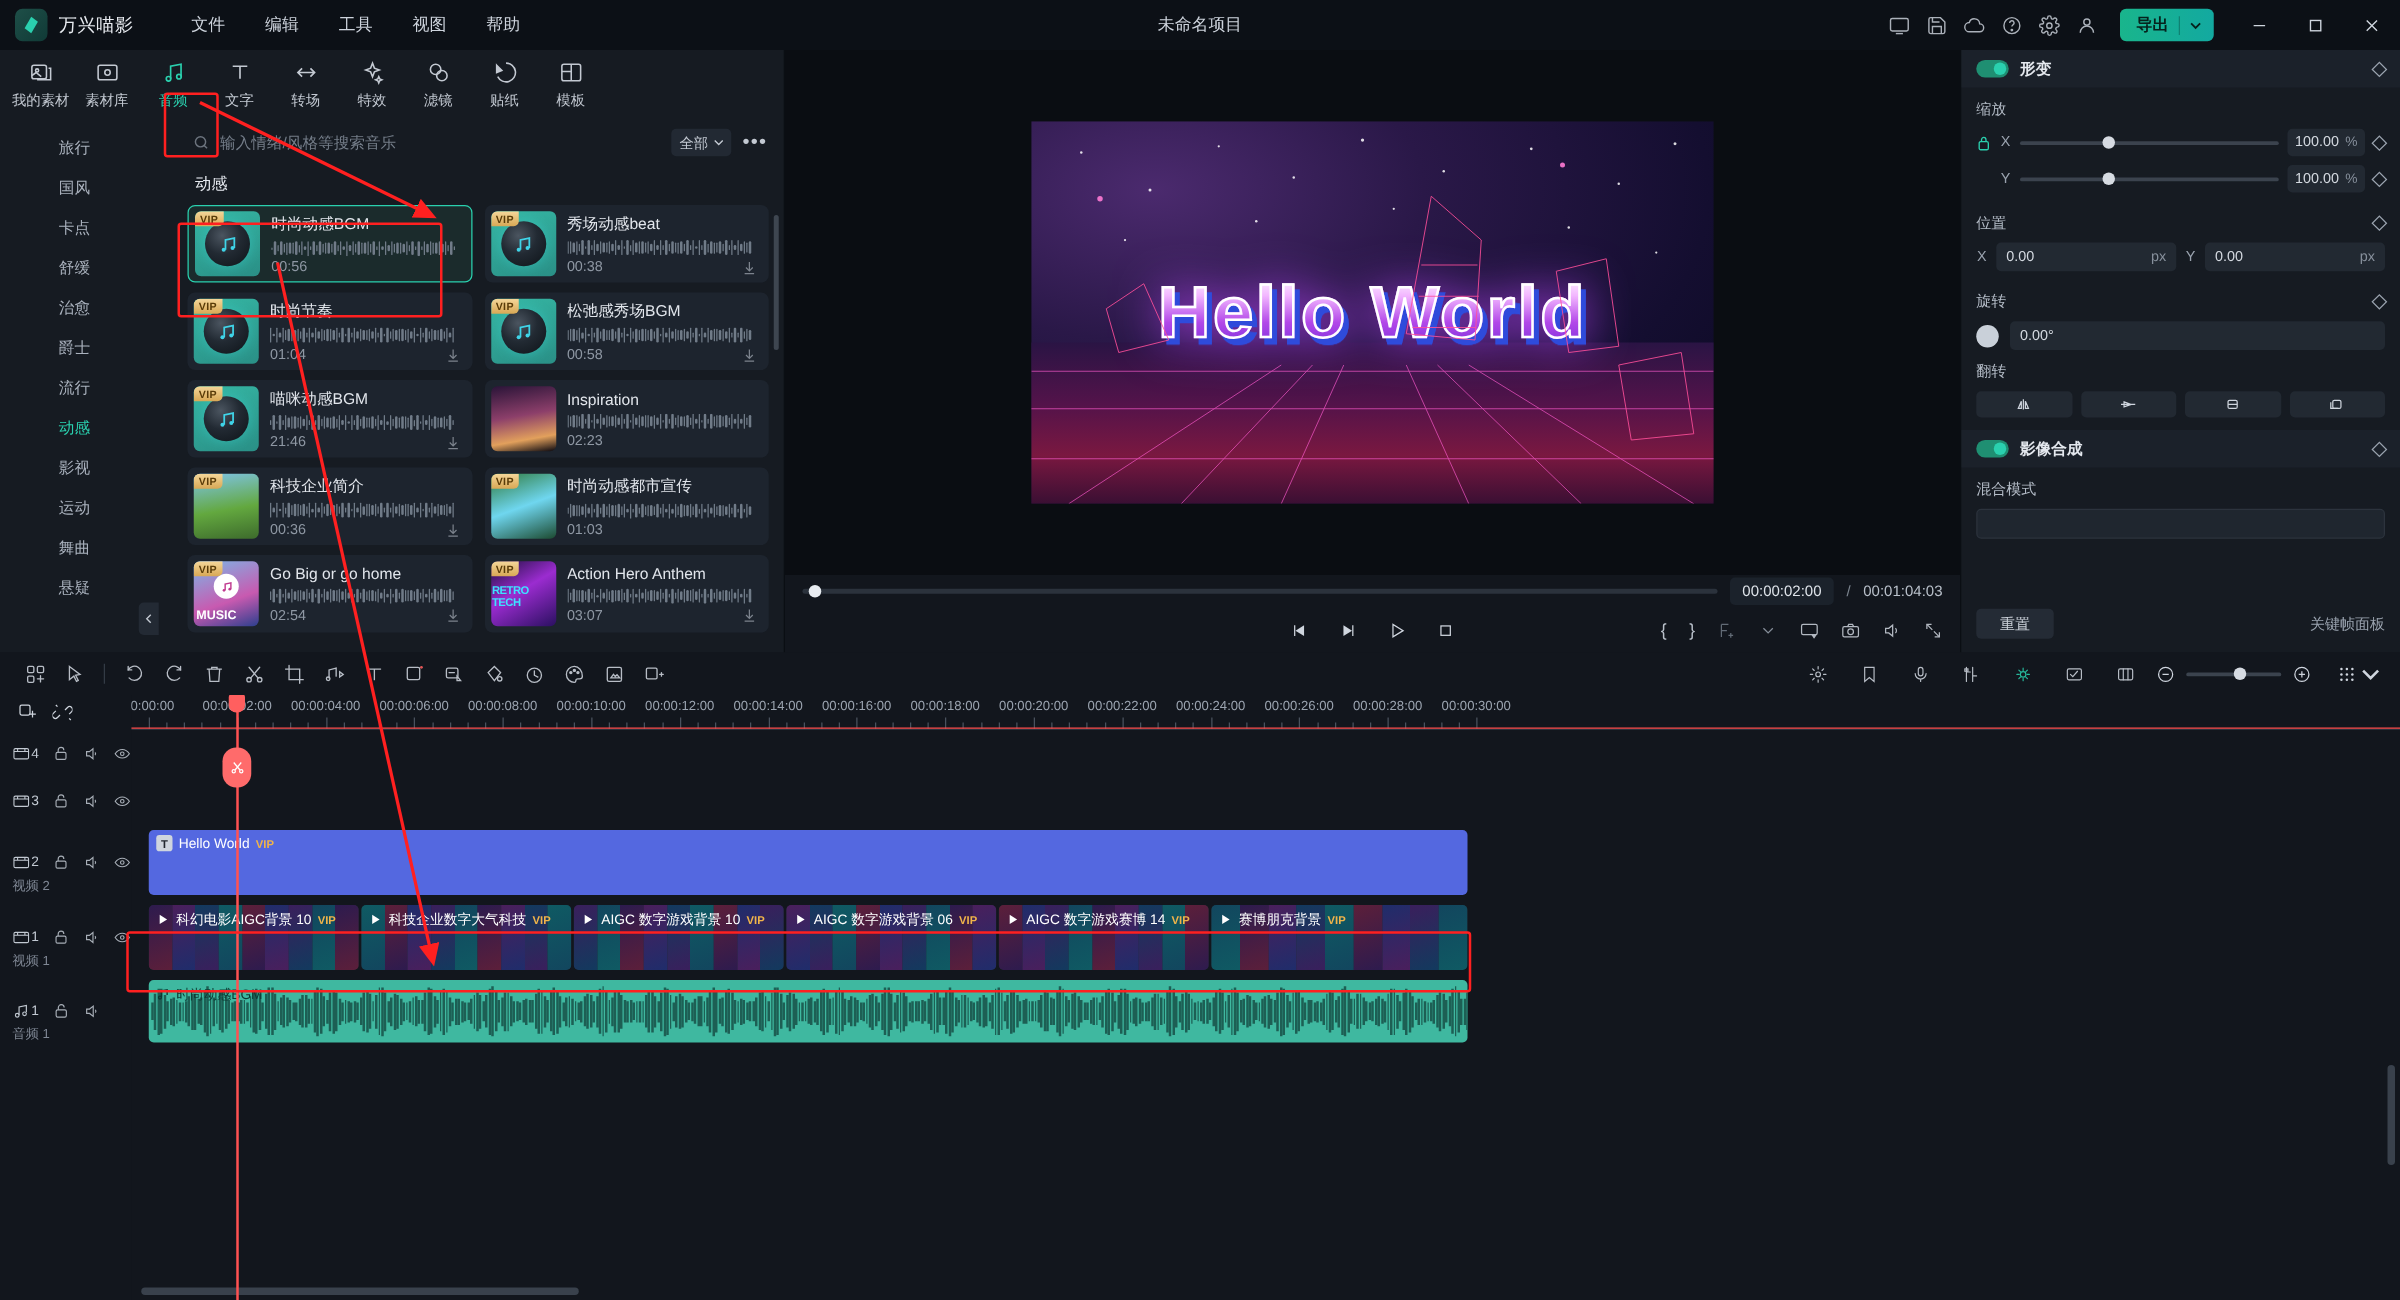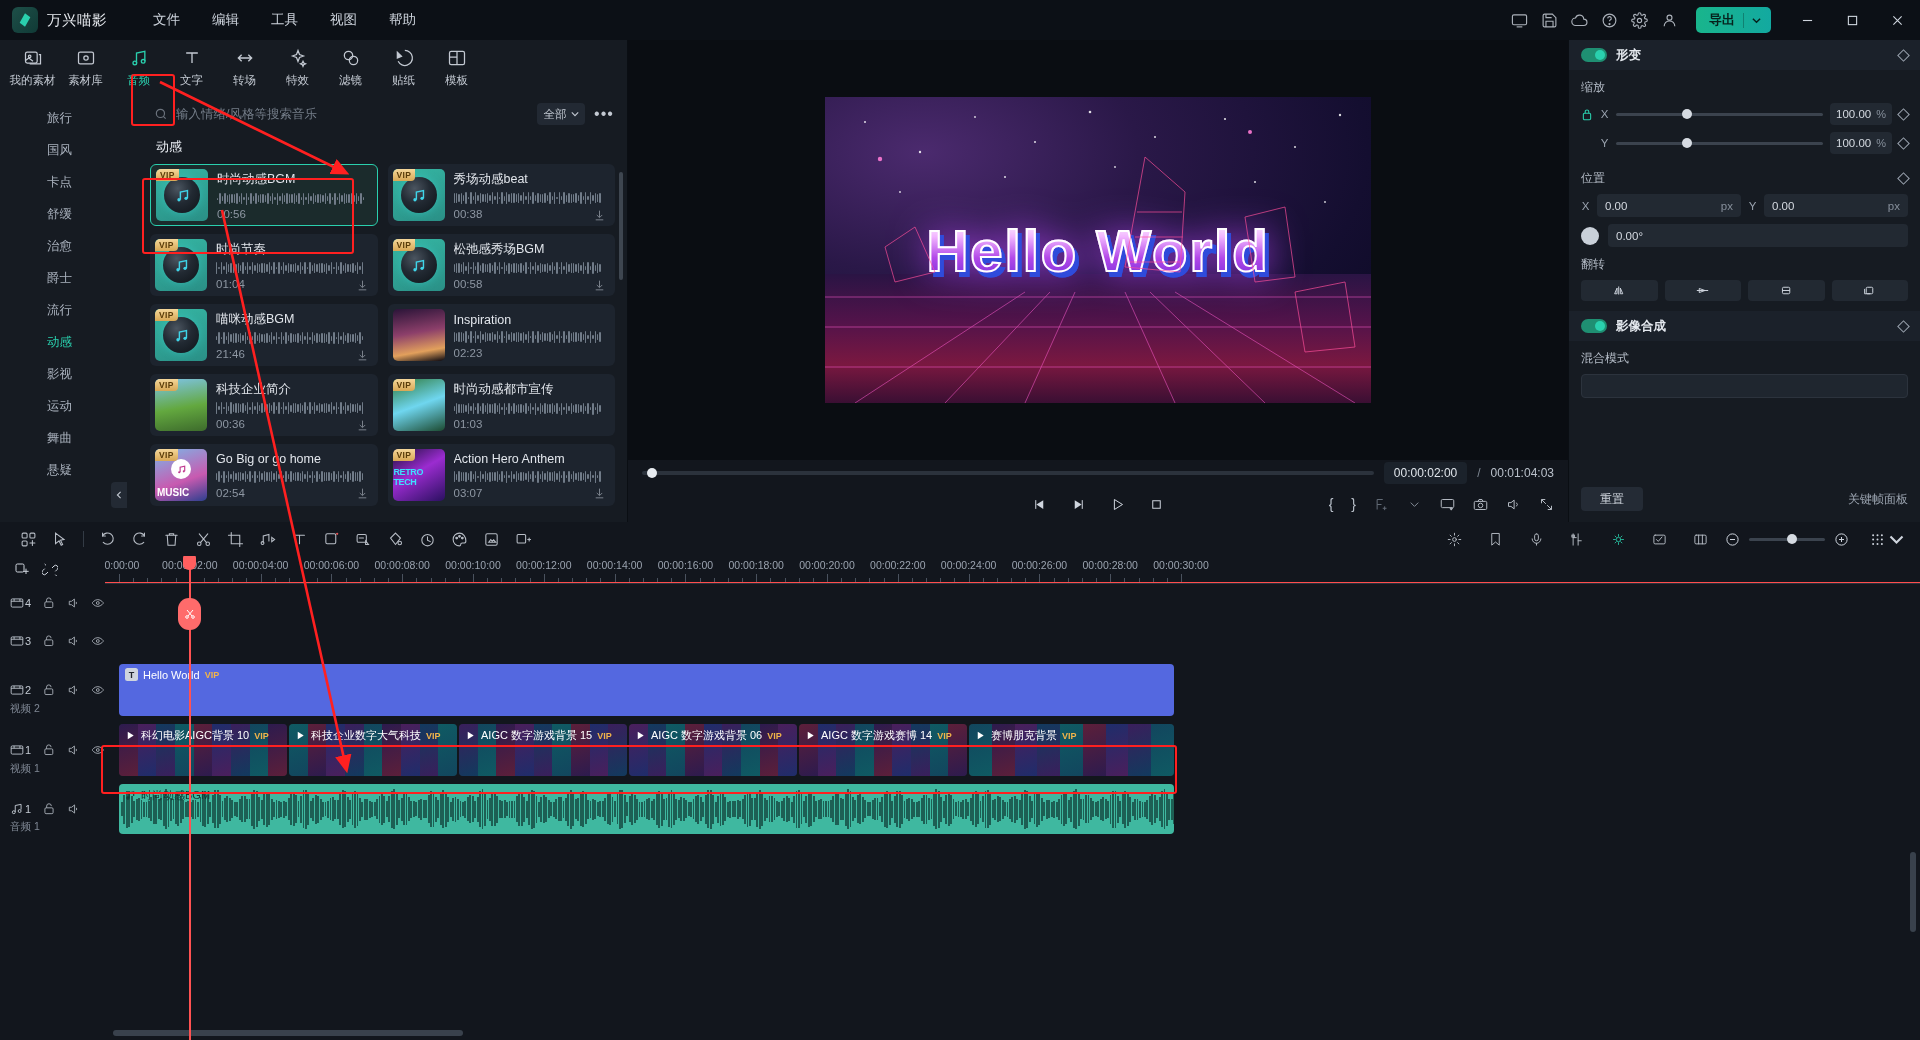--- a/index.html
+++ b/index.html
@@ -244,20 +244,21 @@
         </svg>
     </div>
     <div class="brand">万兴喵影</div>
     <div class="menus">
       <div>文件</div>
       <div>编辑</div>
       <div>工具</div>
       <div>视图</div>
       <div>帮助</div>
     </div>
+    <div class="proj-title">未命名项目</div>
     <div class="tb-right">
       <div class="tb-ic">
           <svg viewBox="0 0 24 24" fill="none" stroke="#cfd5de" stroke-width="1.6">
             <rect x="2" y="4" width="20" height="14" rx="2"></rect>
             <path d="M8 21h8"></path>
           </svg>
         </div>
       <div class="tb-ic">
           <svg viewBox="0 0 24 24" fill="none" stroke="#cfd5de" stroke-width="1.6">
             <path d="M19 21H5a2 2 0 0 1-2-2V5a2 2 0 0 1 2-2h11l5 5v11a2 2 0 0 1-2 2z"></path>
@@ -1403,20 +1404,26 @@
               <span class="u2">px</span>
               </div>
             <span class="axis">Y</span>
             <div class="wide">
               <span>0.00</span>
               <span class="u2">px</span>
               </div>
           </div>
         </div>
 
+        <div class="fld">
+          <div style="display:flex;align-items:center">
+            <div class="flabel">旋转</div>
+            <div class="dia2" style="margin-left:auto;margin-bottom:7px"></div>
+          </div>
+        </div>
         <div class="dialwrap">
           <div class="dial"></div>
           <div class="wide">0.00°</div>
         </div>
 
         <div class="fld" style="padding-top:0">
           <div class="flabel">翻转</div>
         </div>
         <div class="flipgrid">
           <div class="flipbtn">
@@ -1914,21 +1921,21 @@
                 <i style="background:linear-gradient(160deg,#123a5e,#3a1f5c)"></i>
                 <i style="background:linear-gradient(160deg,#0f5a63,#12465e)"></i>
                 <i style="background:linear-gradient(160deg,#5c1f3a,#2d1b4e)"></i>
                 <i style="background:linear-gradient(160deg,#1f2d6b,#4a1f5c)"></i>
                 <i style="background:linear-gradient(160deg,#3a1f5c,#123a5e)"></i>
               </div>
               <div class="cl">
                 <span style="width:11px;height:11px;display:inline-block"><svg viewBox="0 0 24 24" fill="#fff">
                     <path d="M6 4v16l13-8z"></path>
                   </svg></span>
-                <span>AIGC 数字游戏背景 15</span>
+                <span>AIGC 数字游戏背景 10</span>
                 <span class="vipy">VIP</span>
               </div>
             </div>
             <div class="clip vclip" style="left: 524px; width: 168px;">
               <div class="strip">
                 <i style="background:linear-gradient(160deg,#4a1f5c,#1f2d6b)"></i>
                 <i style="background:linear-gradient(160deg,#123a5e,#3a1f5c)"></i>
                 <i style="background:linear-gradient(160deg,#0f5a63,#12465e)"></i>
                 <i style="background:linear-gradient(160deg,#5c1f3a,#2d1b4e)"></i>
                 <i style="background:linear-gradient(160deg,#1f2d6b,#4a1f5c)"></i>

